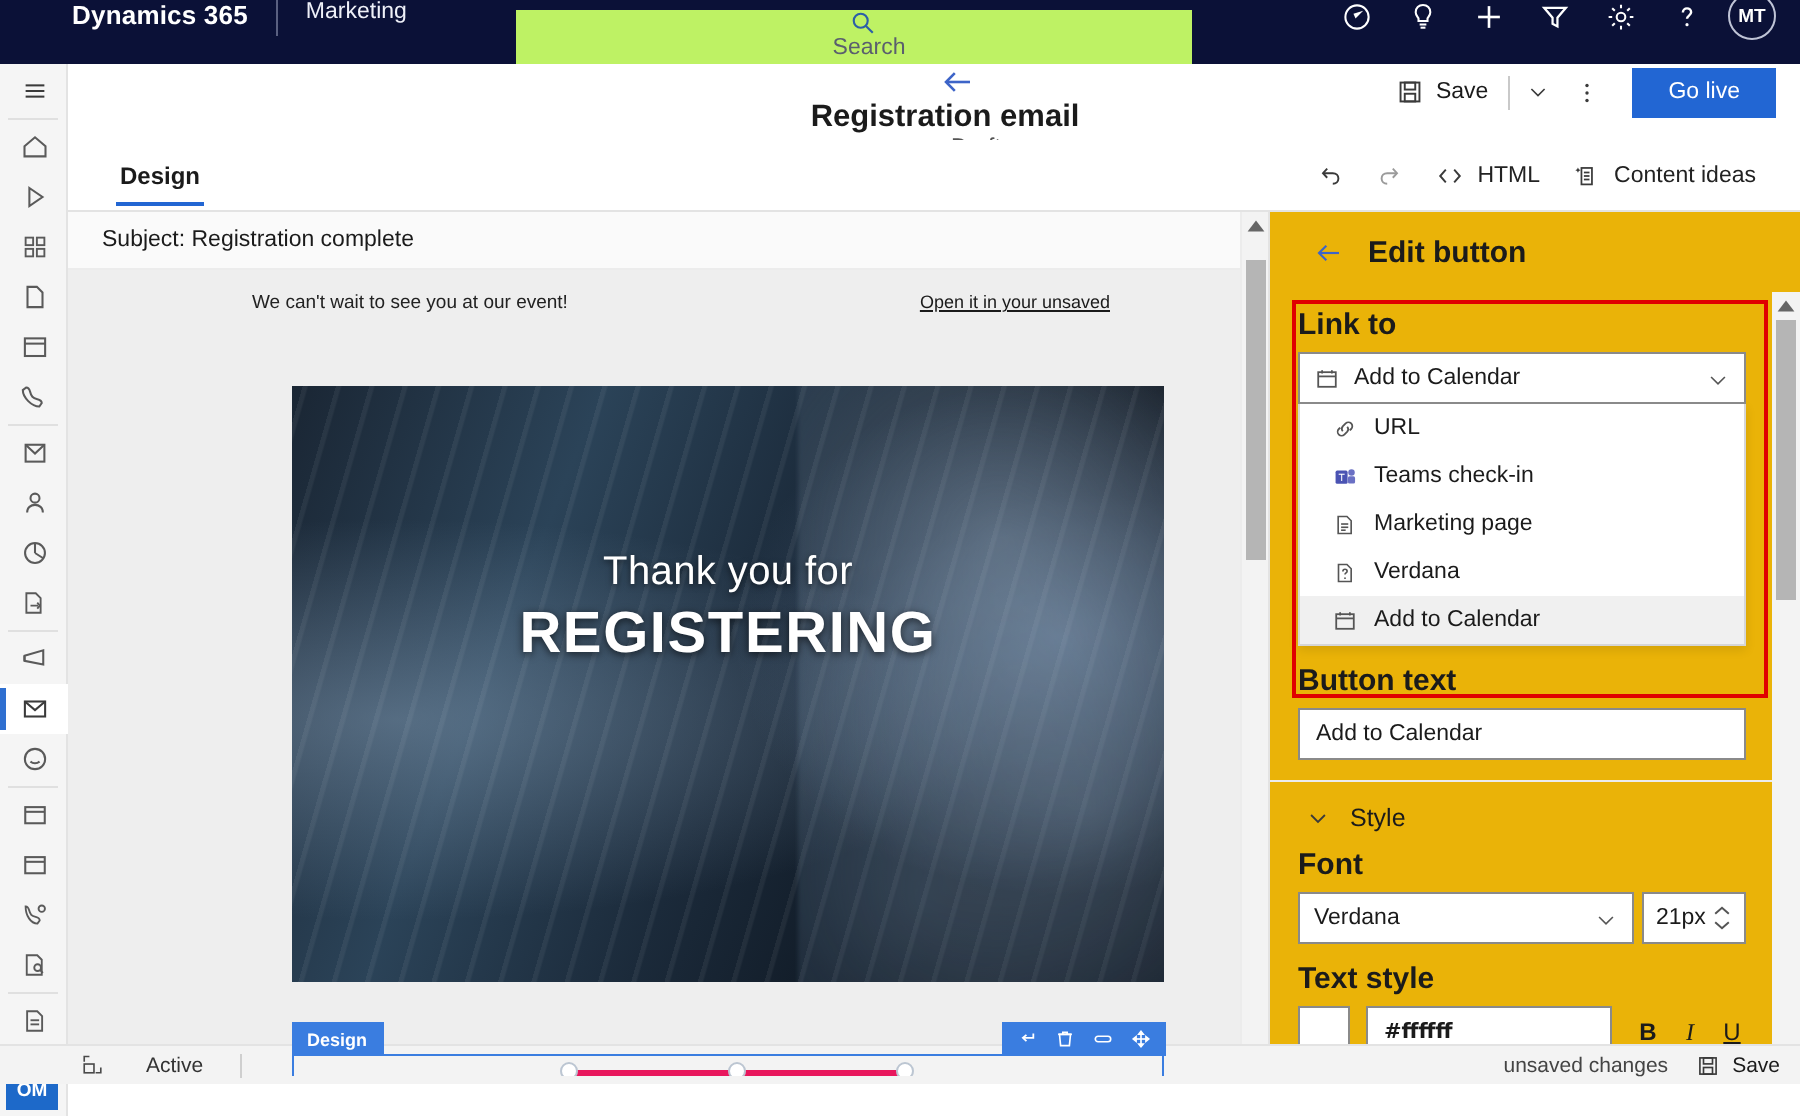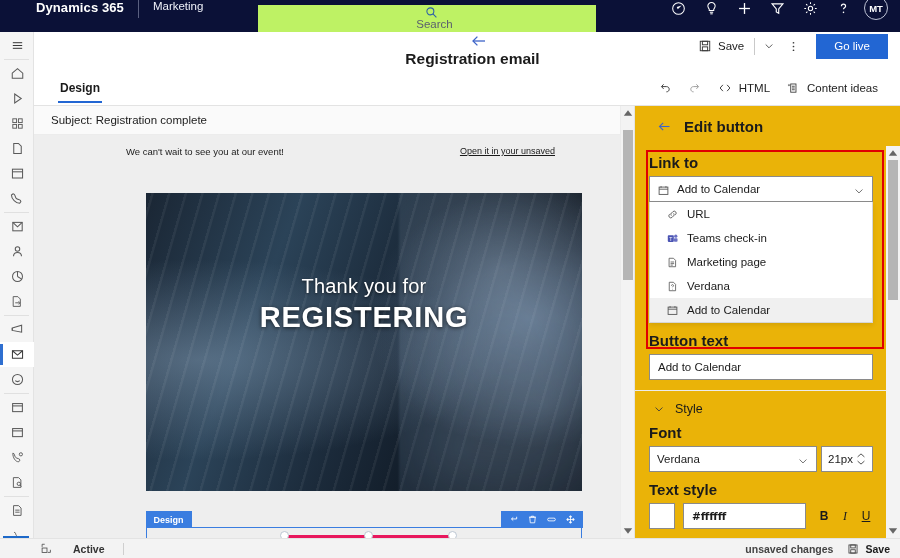--- a/index.html
+++ b/index.html
@@ -307,23 +307,23 @@
     position: absolute; right: 0; top: 40px; width: 14px; bottom: 0;
     background: #f3f3f3;
   }
   .p-thumb {
     position: absolute; left: 2px; top: 14px; width: 10px; height: 140px;
     background: #b5b5b5;
   }
 
   
   .statusbar {
-    position: absolute; left: 0; bottom: 0; width: 900px; height: 20px;
+    position: absolute; left: 0; bottom: 16px; width: 900px; height: 20px;
     background: #f3f3f3; border-top: 1px solid #e3e3e3;
-    display: flex; align-items: center; font-weight: bold;
+    display: flex; align-items: center;
   }
   .sb-left { display: flex; align-items: center; margin-left: 40px; }
   .sb-left svg { width: 13px; height: 13px; }
   .sb-active { font-size: 10.5px; color: #333; margin-left: 20px; }
   .sb-vdiv { width: 1px; height: 12px; background: #cfcfcf; margin-left: 18px; }
   .sb-right {
     position: absolute; right: 10px; display: flex; align-items: center; gap: 14px;
   }
   .sb-unsaved { font-size: 10.5px; color: #444; }
   .sb-save { display: flex; align-items: center; font-size: 10.5px; color: #1b1b1b; }

